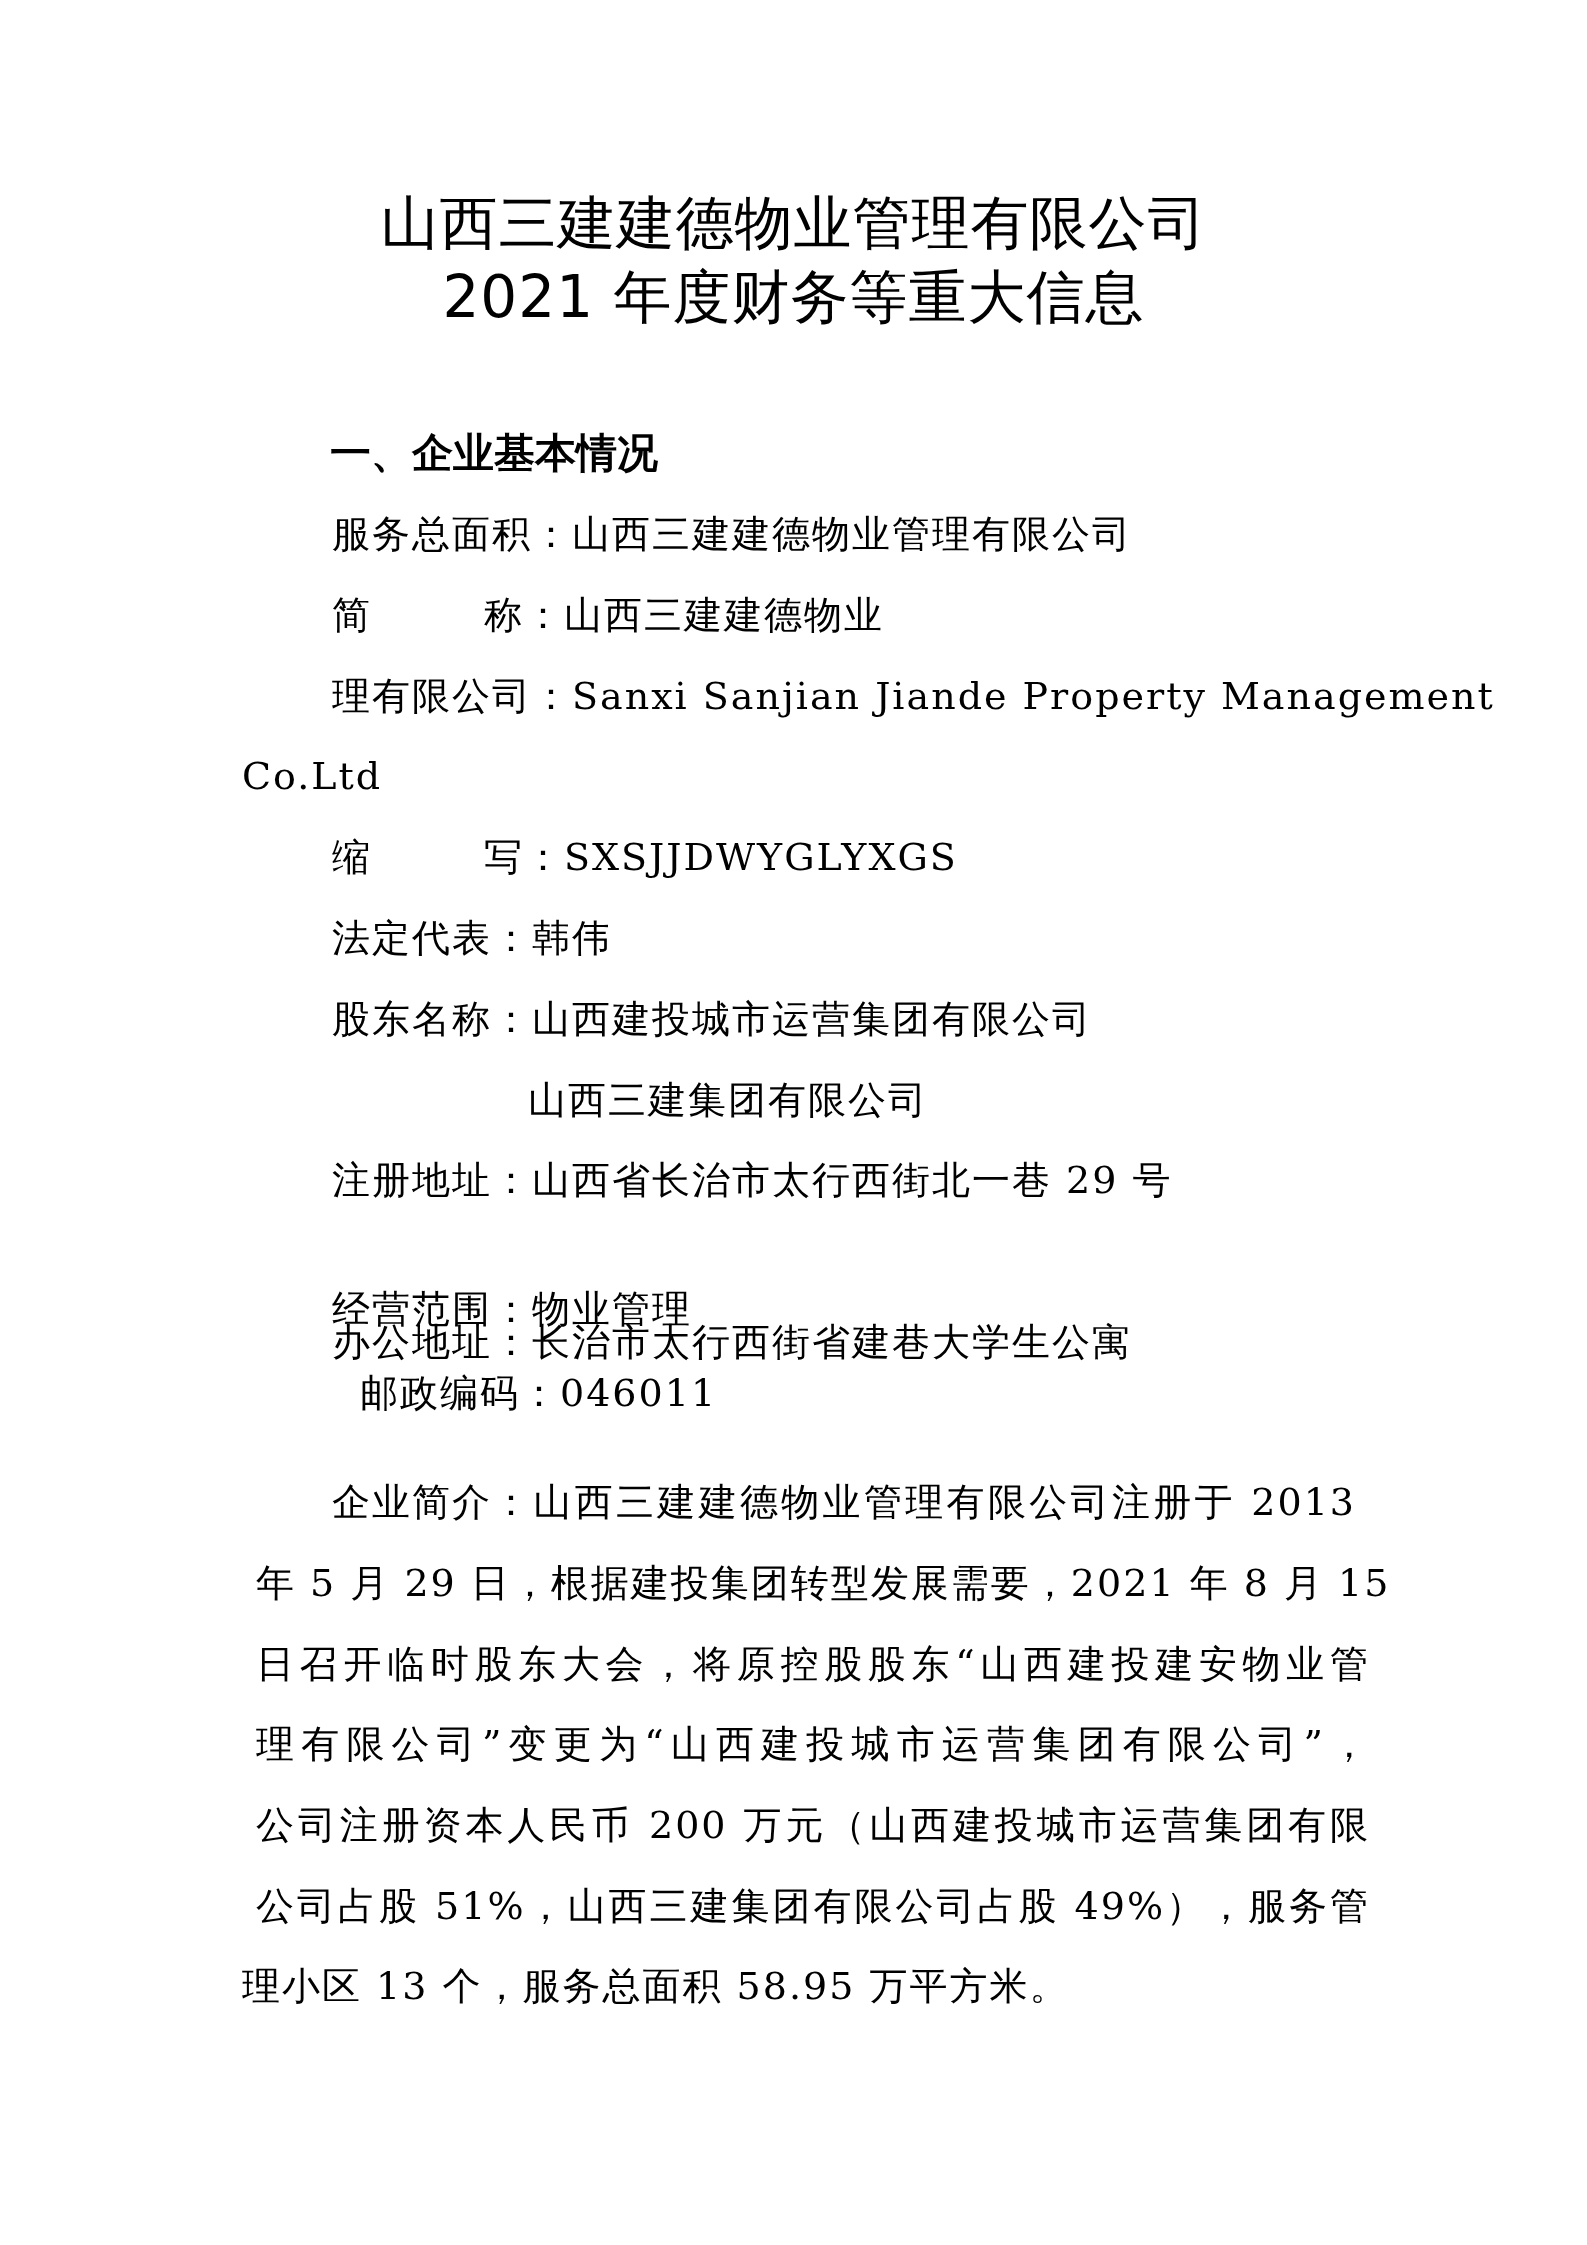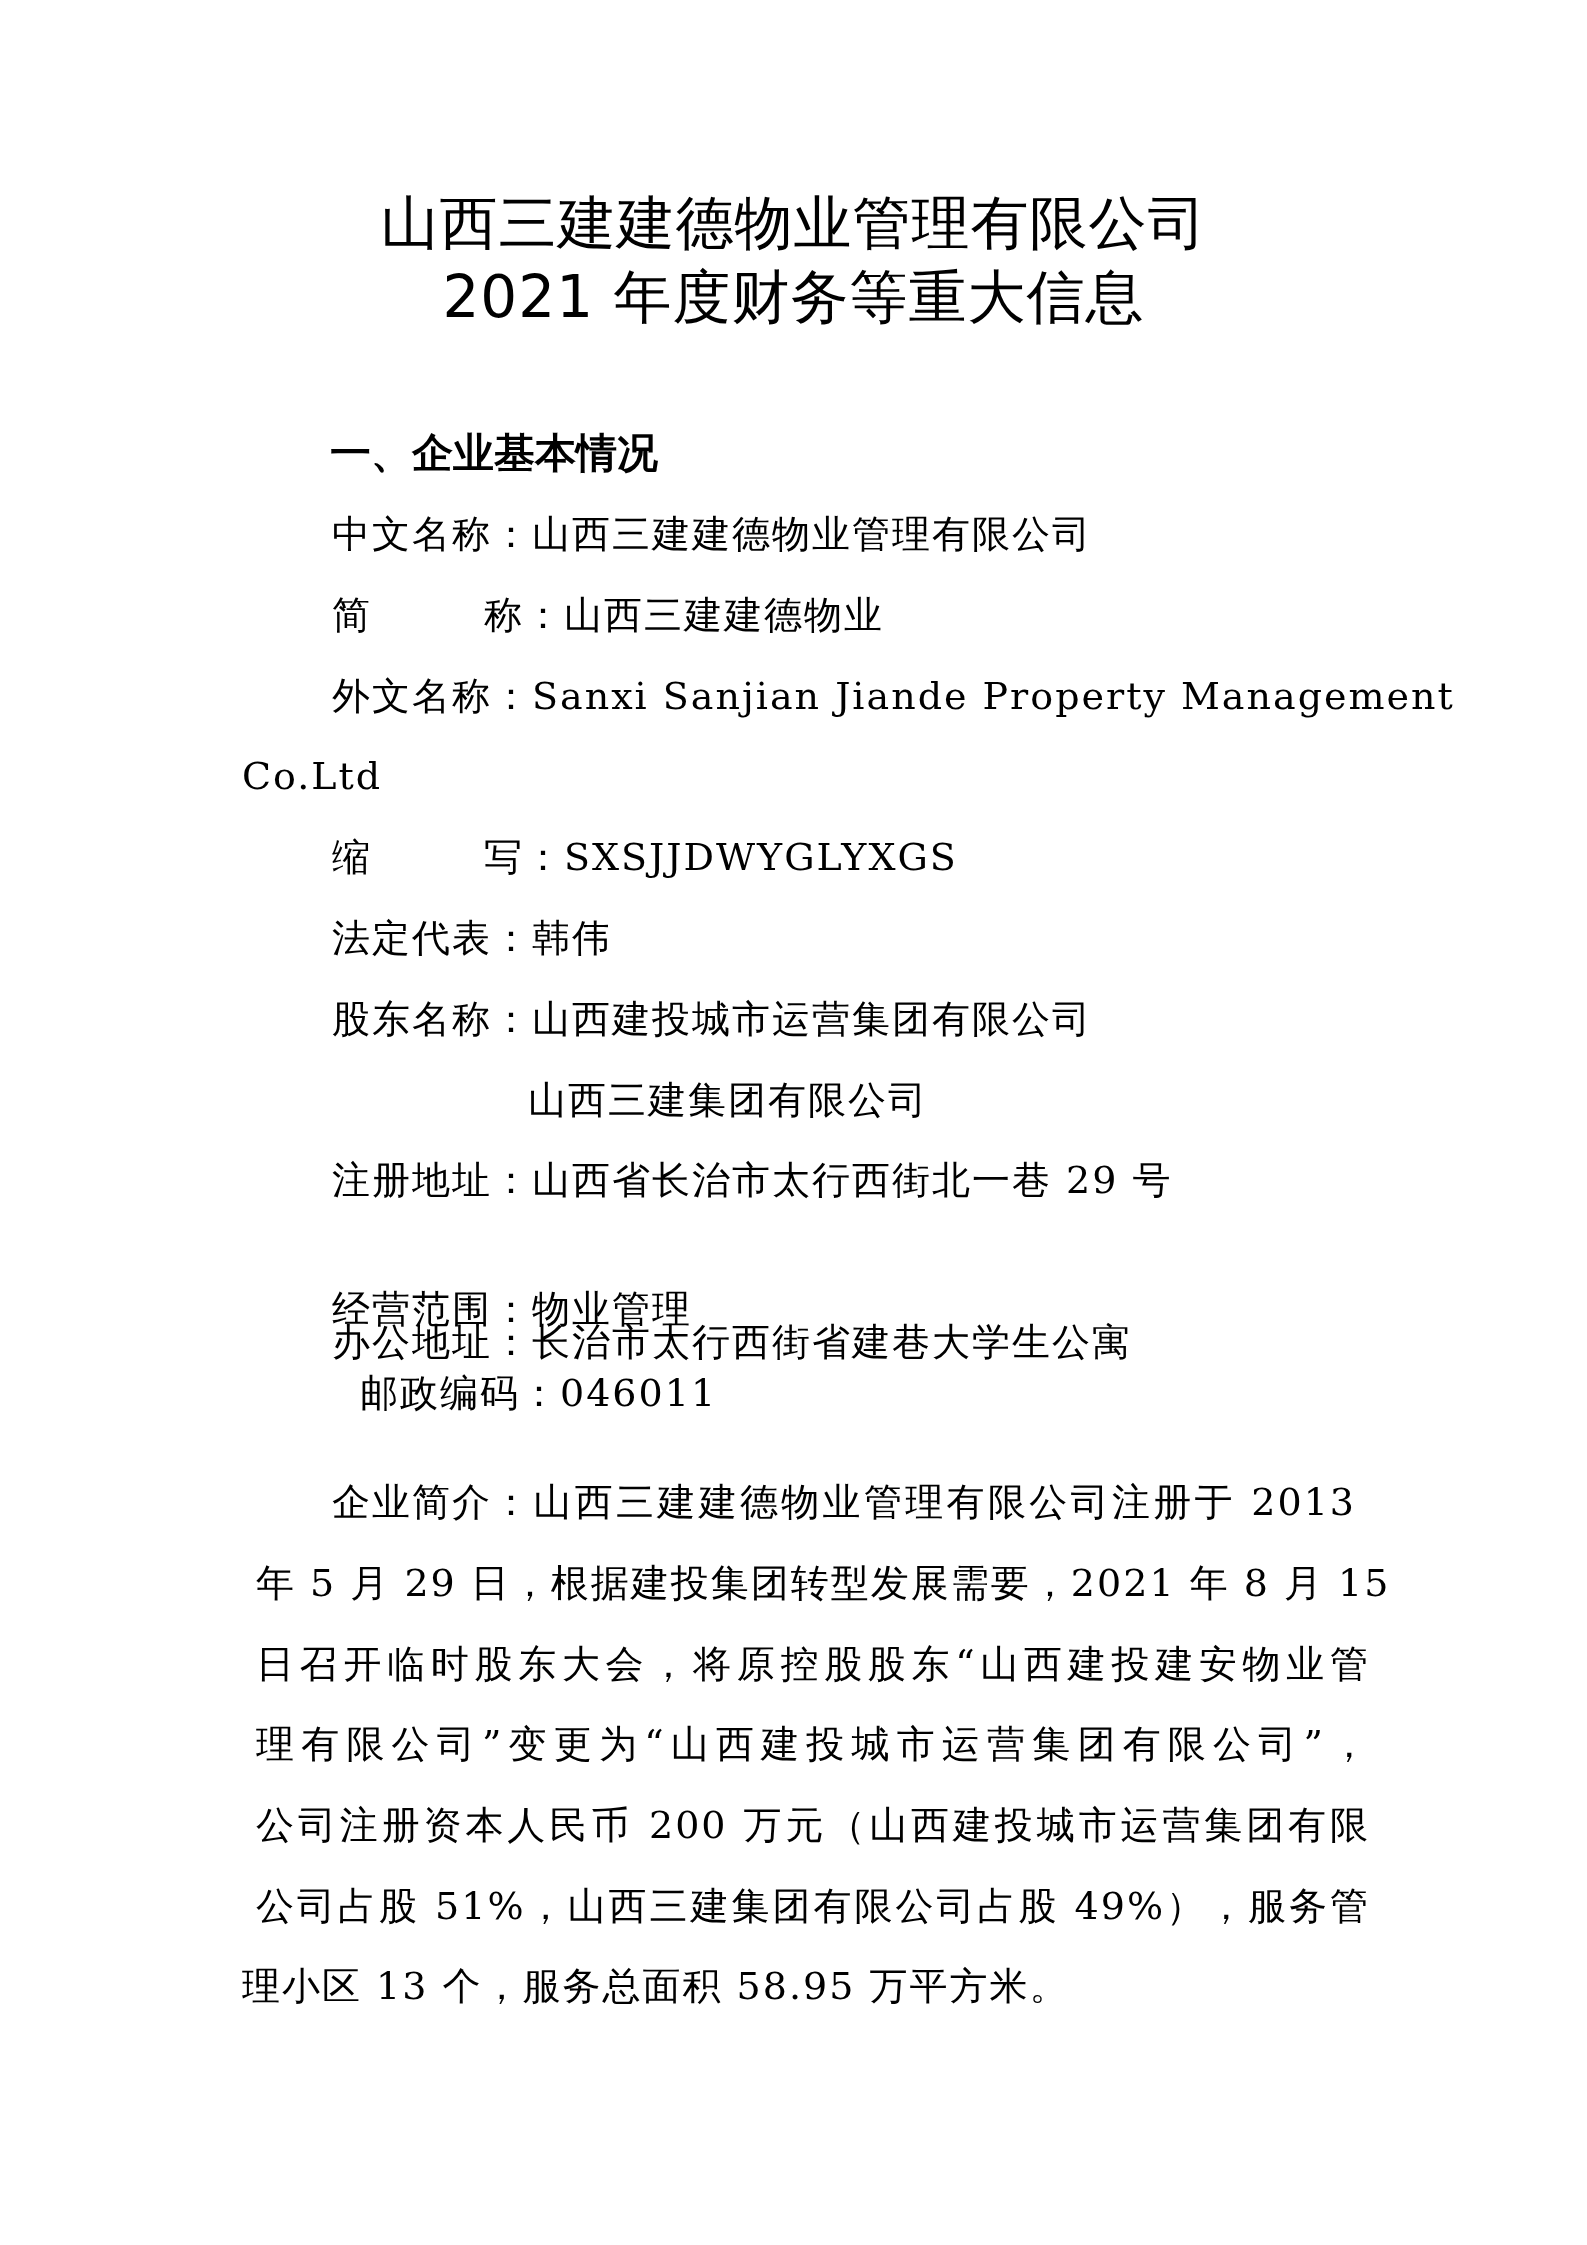--- a/index.html
+++ b/index.html
@@ -30,29 +30,29 @@
 <body>
 
 <div>
 
   <div class="title" style="top:188px;">山西三建建德物业管理有限公司</div>
   <div class="title" style="top:262px;">2021 年度财务等重大信息</div>
 
   <div class="heading" style="top:425px;">一、企业基本情况</div>
 
   <div class="line" style="top:509px;">
-    <span class="lbl">中文名称：</span><span>山西三建建德物业管理有限公司</span>
+    <span class="lbl">服务总面积：</span><span>山西三建建德物业管理有限公司</span>
   </div>
 
   <div class="line" style="top:590px;">
     <span class="lbl-spaced">简</span><span class="lbl">称：</span><span>山西三建建德物业</span>
   </div>
 
   <div class="line first" style="top:671px;">
-    <span class="lbl">外文名称：</span><span>Sanxi Sanjian Jiande Property Management</span>
+    <span class="lbl">理有限公司：</span><span>Sanxi Sanjian Jiande Property Management</span>
   </div>
   <div class="line wrap" style="top:751px;">Co.Ltd</div>
 
   <div class="line" style="top:832px;">
     <span class="lbl-spaced">缩</span><span class="lbl">写：</span><span>SXSJJDWYGLYXGS</span>
   </div>
 
   <div class="line" style="top:913px;">
     <span class="lbl">法定代表：</span><span>韩伟</span>
   </div>

